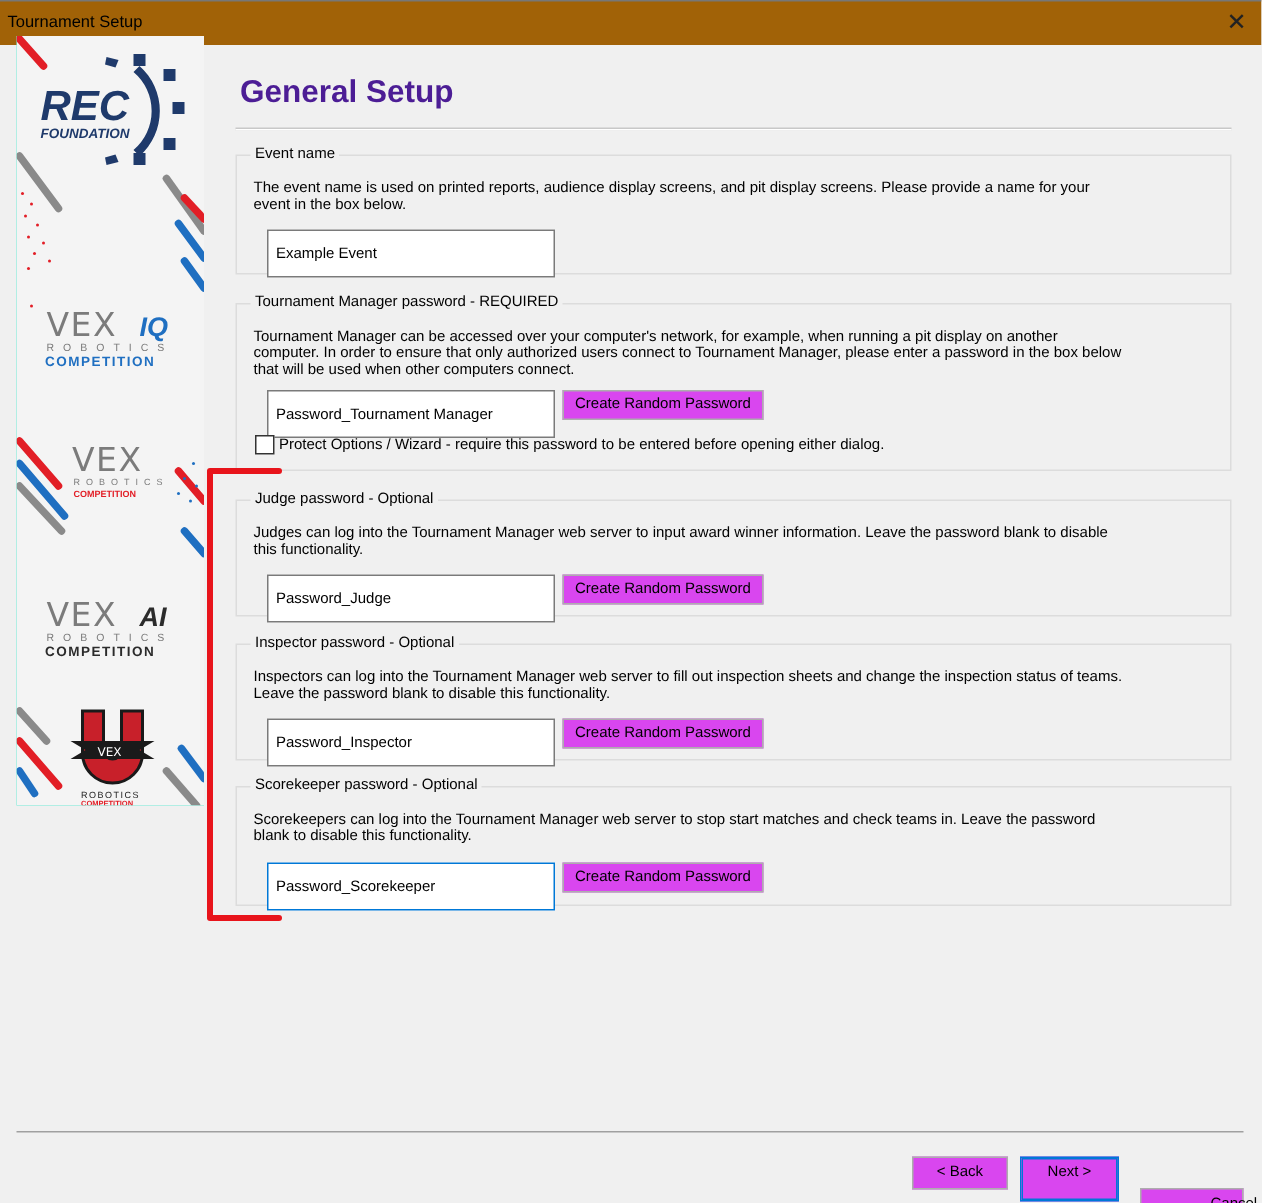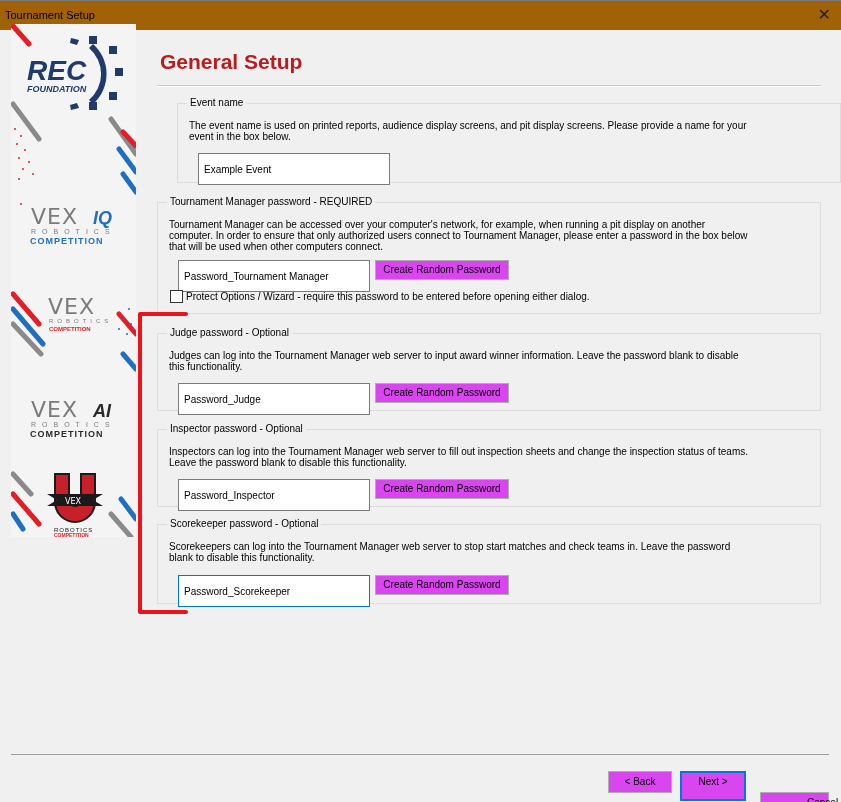--- a/index.html
+++ b/index.html
@@ -6,21 +6,21 @@
   html, body { width: 841px; height: 802px; overflow: hidden; background: #f0f0f0; }
   body { font-family: "Liberation Sans", "DejaVu Sans", sans-serif; font-size: 11px; color: #000; position: relative; }
 
   .titlebar { position: absolute; left: 0; top: 0; width: 841px; height: 30px; background: #a16207; border-top: 1px solid #777; }
   .titlebar .title { position: absolute; left: 5px; top: 8px; font-size: 11px; color: #000; }
   .titlebar .close { position: absolute; right: 10px; top: 5px; font-size: 16px; color: #222; font-family: "DejaVu Sans", sans-serif; line-height: 18px; cursor: pointer; }
 
   .side-panel { position: absolute; left: 11px; top: 24px; width: 125px; height: 513px; background: #5eead4; overflow: hidden; }
   .side-panel svg { display: block; }
 
-  .page-title { position: absolute; left: 160px; top: 50px; font-size: 21px; font-weight: bold; color: #b91c1c; font-family: "Liberation Sans", sans-serif; }
+  .page-title { position: absolute; left: 160px; top: 50px; font-size: 21px; font-weight: bold; color: #4c1d95; font-family: "Liberation Sans", sans-serif; }
   .title-rule { position: absolute; left: 157px; top: 85px; width: 664px; height: 2px; background: #c8c8c8; border-bottom: 1px solid #fff; }
 
   .group { position: absolute; left: 157px; width: 664px; border: 1px solid #dcdcdc; background: #f0f0f0; }
   .group-label { position: absolute; left: 9px; top: -7px; background: #f0f0f0; padding: 0 3px; font-size: 10px; color: #000; }
   .group-desc { position: absolute; left: 11px; width: 580px; font-size: 10px; line-height: 11px; color: #000; }
   .field { position: absolute; height: 32px; background: #fff; border: 1px solid #7a7a7a; font-size: 10px; padding: 3px 5px; font-family: "Liberation Sans", sans-serif; color: #000; }
   .field.focused { border-color: #0078d7; }
   .btn { position: absolute; height: 20px; background: #d946ef; border: 1px solid #adadad; font-size: 10px; text-align: center; line-height: 18px; color: #000; cursor: pointer; }
   .btn.default { border: 1px solid #0078d7; box-shadow: inset 0 0 0 1px #0078d7; }
 
@@ -115,21 +115,21 @@
     <path d="M36 470 l10 6 -10 6 h56 l-10 -6 10 -6z" fill="#1a1a1a"></path>
     <text x="54" y="480" font-family="DejaVu Sans, sans-serif" font-size="8" fill="#ffffff">VEX</text>
     <text x="43" y="508" font-family="Liberation Sans, sans-serif" font-size="6" fill="#1a1a1a" letter-spacing="1">ROBOTICS</text>
     <text x="43" y="513" font-family="Liberation Sans, sans-serif" font-size="5" font-weight="bold" fill="#e21e26">COMPETITION</text>
   </svg>
 </div>
 
 <div class="page-title">General Setup</div>
 <div class="title-rule"></div>
 
-<div class="group" style="top:103px;height:80px;margin-left:20px;">
+<div class="group" style="top:103px;height:80px;">
   <span class="group-label">Event name</span>
   <div class="group-desc" style="top:16px;">The event name is used on printed reports, audience display screens, and pit display screens.  Please provide a name for your event in the box below.</div>
   <input class="field" style="left: 20px; top: 49px; width: 192px;" value="Example Event">
 </div>
 
 <div class="group" style="top:202px;height:112px;">
   <span class="group-label">Tournament Manager password - REQUIRED</span>
   <div class="group-desc" style="top:16px;">Tournament Manager can be accessed over your computer's network, for example, when running a pit display on another computer.  In order to ensure that only authorized users connect to Tournament Manager, please enter a password in the box below that will be used when other computers connect.</div>
   <input class="field" style="left: 20px; top: 57px; width: 192px;" value="Password_Tournament Manager">
   <div class="btn" style="left:217px;top:57px;width:134px;">Create Random Password</div>

